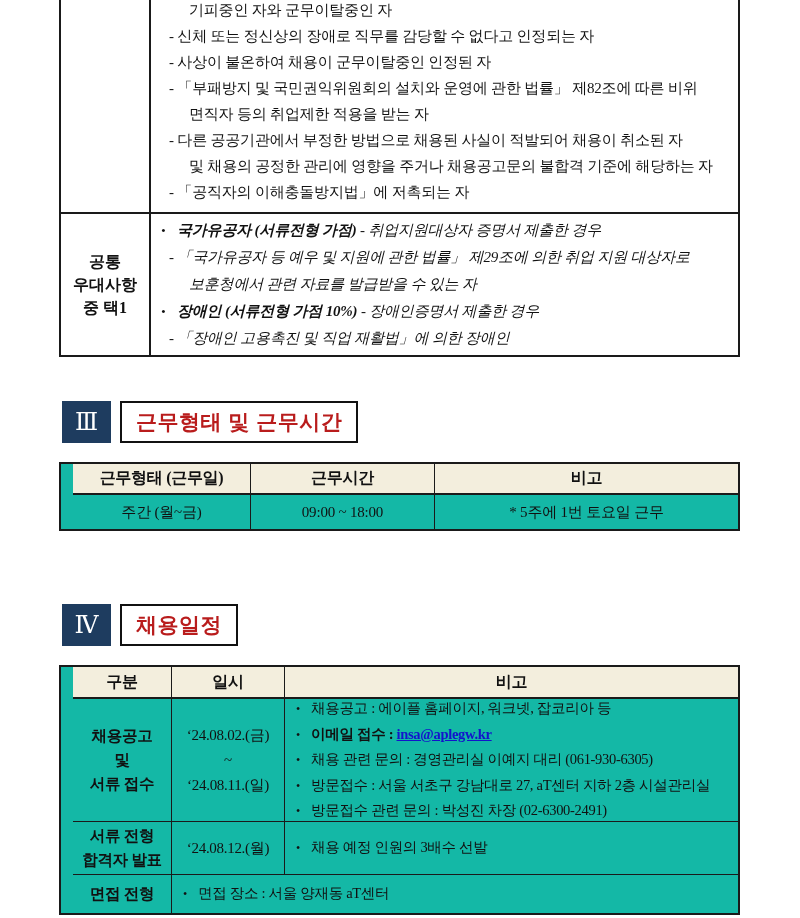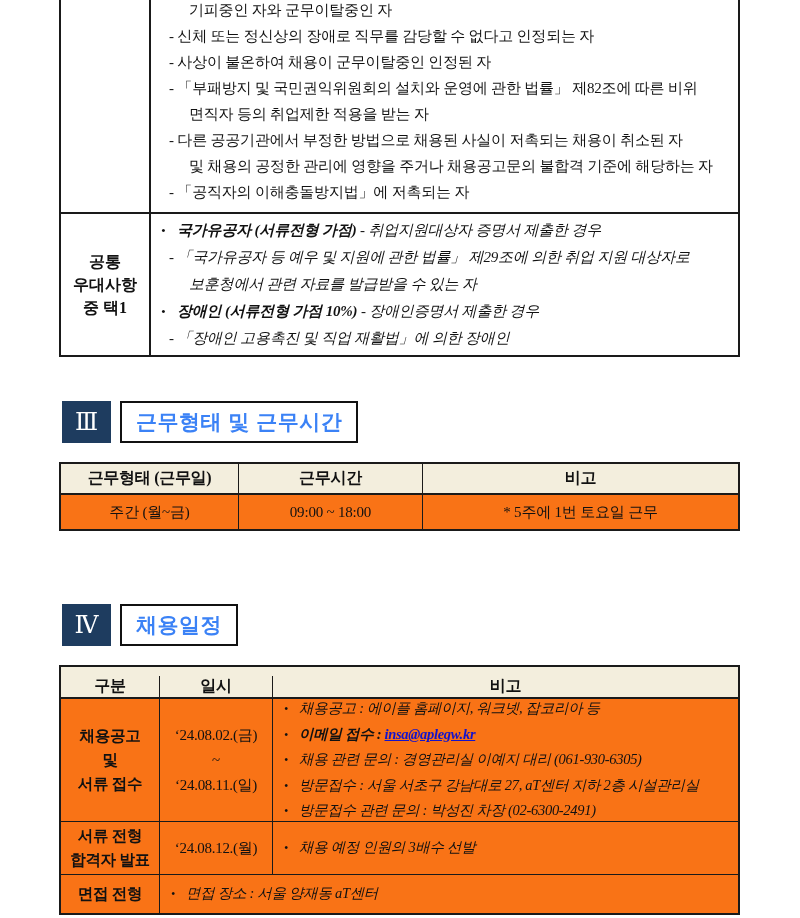--- a/index.html
+++ b/index.html
@@ -38,30 +38,30 @@
   .sec { position:absolute; left:62px; height:42px; display:flex; align-items:stretch; }
   .sec-badge {
     width:49px; background:#1e3c5f; color:#fff;
     display:flex; align-items:center; justify-content:center;
     font-family:"Liberation Serif","DejaVu Serif",serif; font-size:24px; font-weight:400;
   }
   .sec-box {
     margin-left:9px; border:2.5px solid #111; background:#fff;
     display:flex; align-items:center; padding:0 14px;
     font-family:"Liberation Sans","DejaVu Sans",sans-serif;
-    font-weight:700; font-size:21px; letter-spacing:0.5px; color:#3b82f6;
+    font-weight:700; font-size:21px; letter-spacing:0.5px; color:#b91c1c;
   }
   #sec3 { top:401px; }
   #sec4 { top:604px; }
 
   
   .tbl {
     position:absolute; left:59px; width:681px;
     border:2px solid #1a1a1a;
-    display:flex; flex-direction:column; background:#f97316;
+    display:flex; flex-direction:column; background:#14b8a6;padding-left:12px;
   }
   .tr { display:flex; border-bottom:1.5px solid #1a1a1a; min-height:0; }
   .tr:last-child { border-bottom:none; }
   .tr.head { background:#f3eedd; border-bottom:2.5px solid #1a1a1a; }
   .td {
     border-right:1.5px solid #1a1a1a;
     display:flex; flex-direction:column; align-items:center; justify-content:center;
     text-align:center;
   }
   .td:last-child { border-right:none; }
@@ -79,53 +79,53 @@
   
   .note {
     position:absolute; left:38px; top:544px;
     font-family:"Liberation Sans","DejaVu Sans",sans-serif;
     font-weight:600; font-size:15px; letter-spacing:-0.4px; color:#111;
     white-space:nowrap;
   }
 
   
   #tbl4 { top:665px; height:250px; }
-  #tbl4 .tr.head { height:32px;align-items:flex-end; }
+  #tbl4 .tr.head { height:32px; }
   #tbl4 .r1 { height:123px; }
   #tbl4 .r2 { height:53px; }
   #tbl4 .r3 { flex:1; }
   #tbl4 .c1 { width:99px; }
   #tbl4 .c2 { width:113px; }
   #tbl4 .gubun { font-weight:700; font-size:15.5px; line-height:24px; letter-spacing:-0.3px; }
   #tbl4 .ilsi  { font-size:15px; line-height:25px; letter-spacing:-0.3px; }
   #tbl4 .bigo  {
     align-items:flex-start; text-align:left; padding-left:11px;
     font-size:14.5px; line-height:24.5px; letter-spacing:-0.3px;
   }
   #tbl4 .r2 .bigo, #tbl4 .r3 .bigo { justify-content:center; }
-  .b-line { white-space:nowrap;font-style:italic; }
+  .b-line { white-space:nowrap; }
   .b-line .mk { display:inline-block; width:15px; font-size:12px; }
   .b-line b { font-weight:700; }
   a.mail { color:#1313cc; font-weight:700; text-decoration:underline; }
 </style>
 </head>
 <body>
 
 <div class="page">
 
   <div class="tbl-top">
     <div class="tt-row tt-r1">
       <div class="tt-label"></div>
       <div class="tt-content">
         <div class="line cont">기피중인 자와 군무이탈중인 자</div>
         <div class="line dash">- 신체 또는 정신상의 장애로 직무를 감당할 수 없다고 인정되는 자</div>
         <div class="line dash">- 사상이 불온하여 채용이 군무이탈중인 인정된 자</div>
         <div class="line dash">- 「부패방지 및 국민권익위원회의 설치와 운영에 관한 법률」 제82조에 따른 비위</div>
         <div class="line cont">면직자 등의 취업제한 적용을 받는 자</div>
-        <div class="line dash">- 다른 공공기관에서 부정한 방법으로 채용된 사실이 저촉되는 채용이 취소된 자</div>
+        <div class="line dash">- 다른 공공기관에서 부정한 방법으로 채용된 사실이 적발되어 채용이 취소된 자</div>
         <div class="line cont">및 채용의 공정한 관리에 영향을 주거나 채용공고문의 불합격 기준에 해당하는 자</div>
         <div class="line dash">- 「공직자의 이해충돌방지법」에 저촉되는 자</div>
       </div>
     </div>
     <div class="tt-row tt-r2">
       <div class="tt-label">
         <div>공통</div>
         <div>우대사항</div>
         <div>중 택1</div>
       </div>

